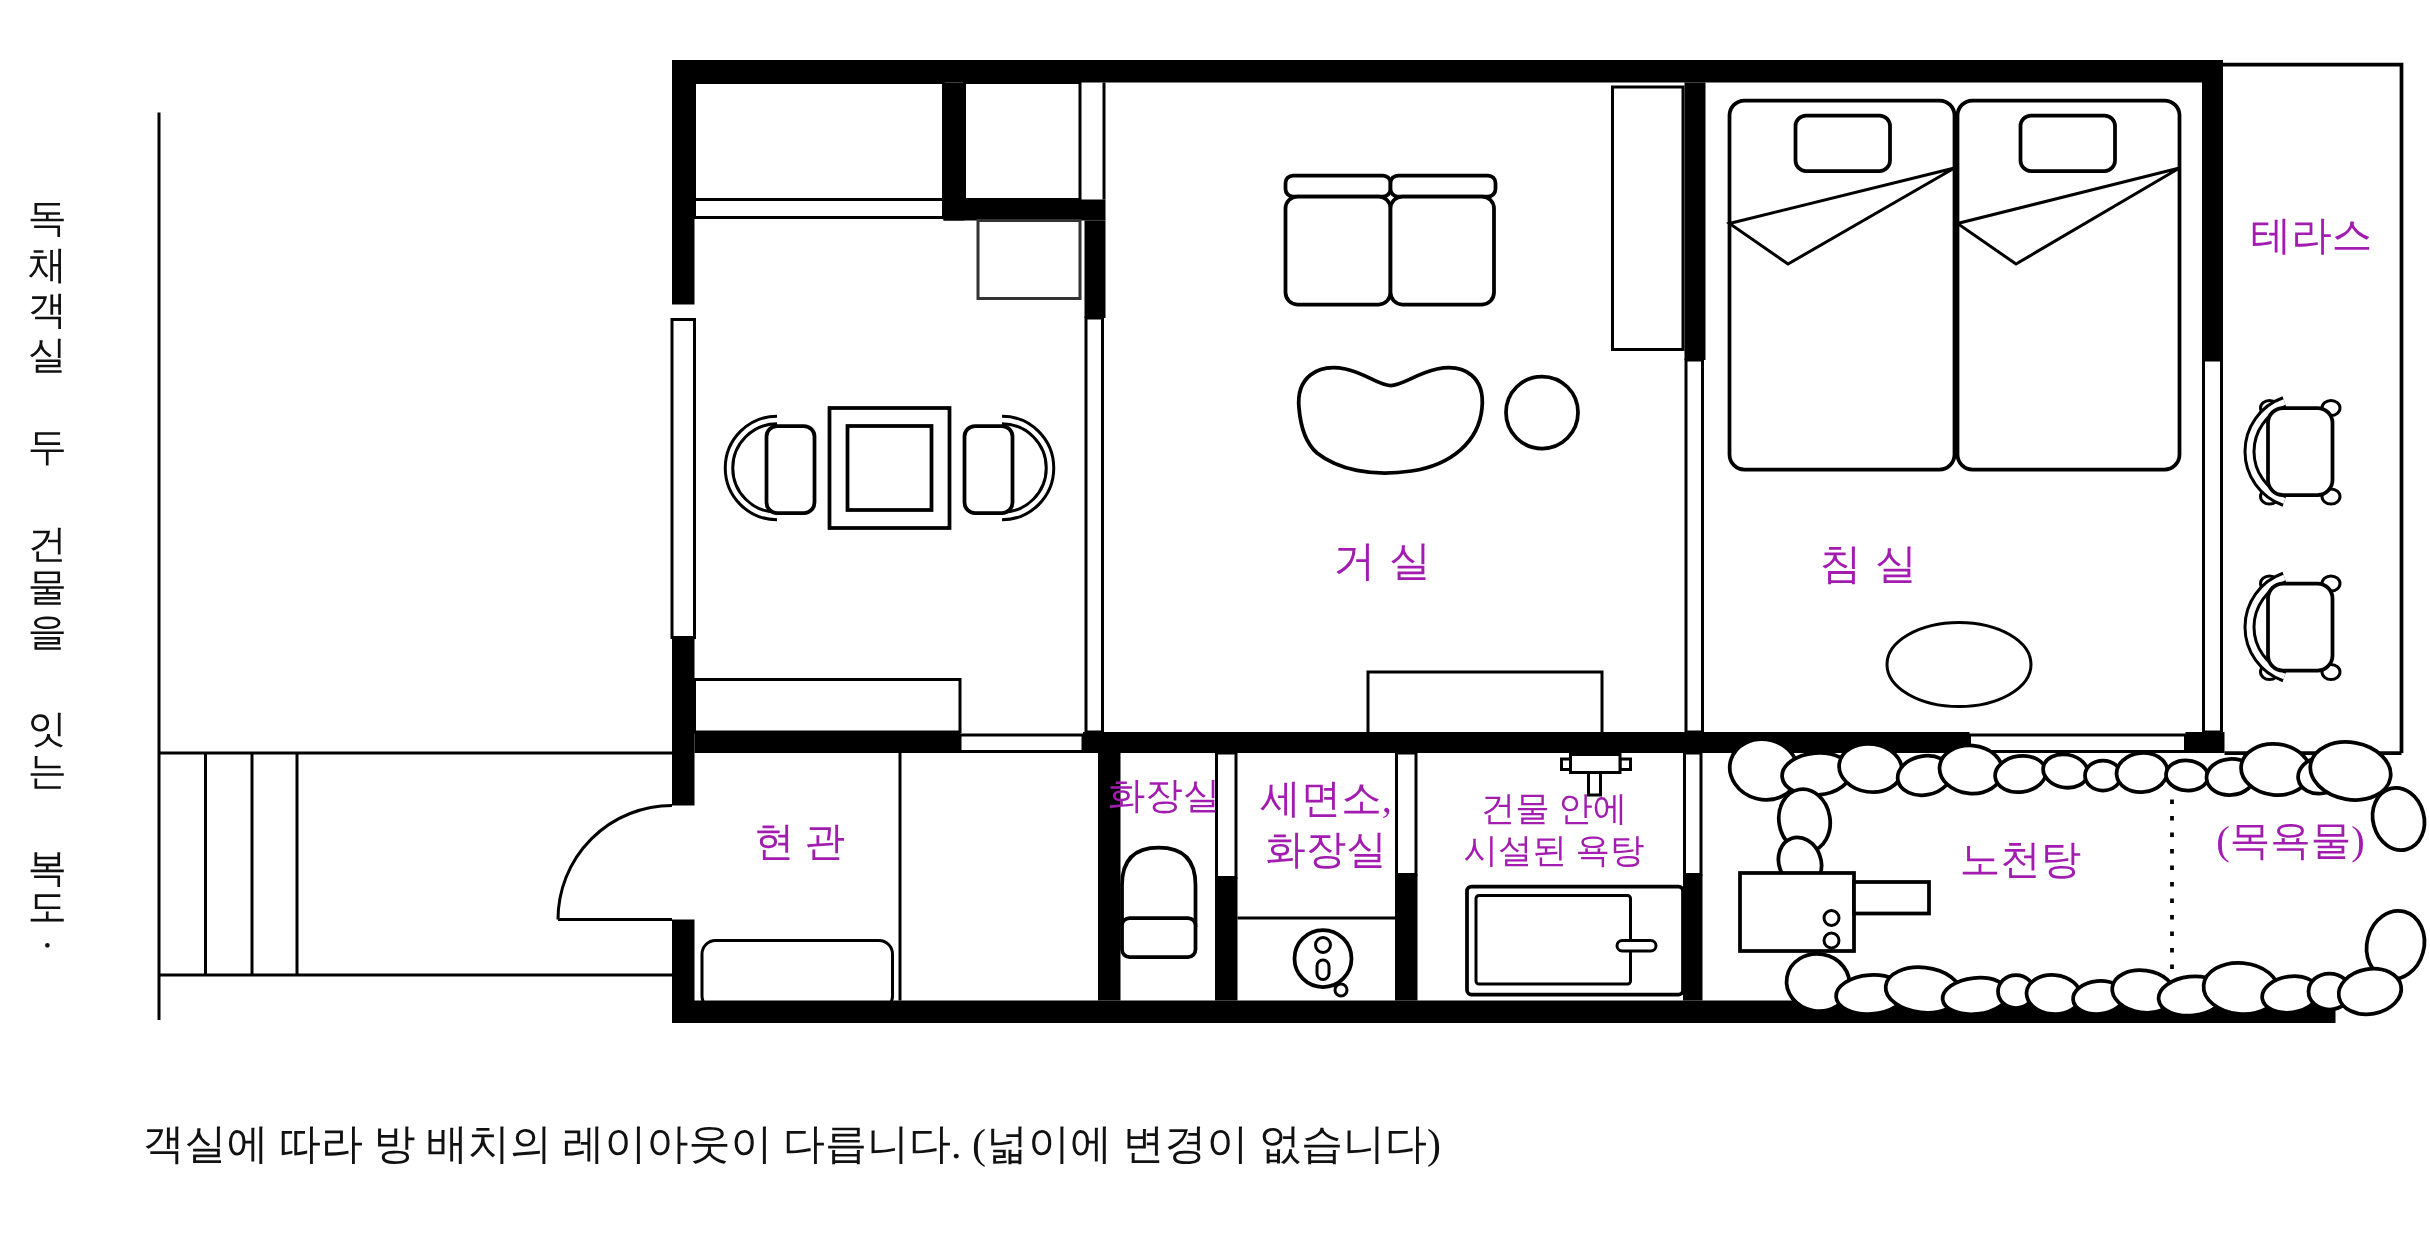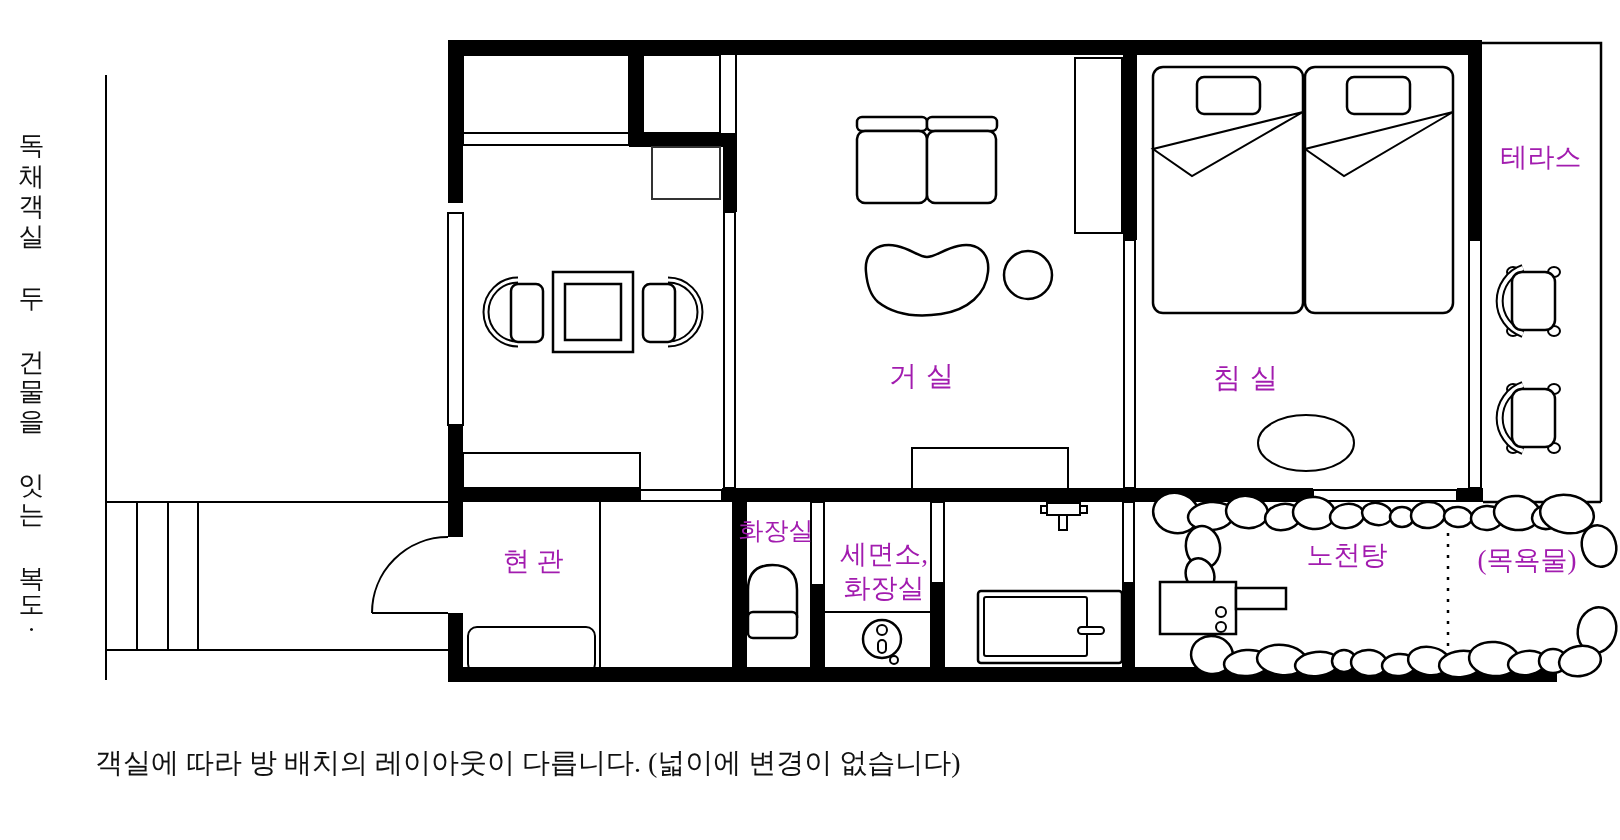--- a/index.html
+++ b/index.html
@@ -224,24 +224,28 @@
 
 <div class="lbl lbl-27" style="left:598px;top:403px;">
 </div>
 
 <div class="lbl lbl-28" style="left:922px;top:375px;">거 실</div>
 <div class="lbl lbl-28" style="left:1246px;top:377px;">침 실</div>
 <div class="lbl lbl-27" style="left:1541px;top:158px;">테라스</div>
 <div class="lbl lbl-27" style="left:533px;top:562px;">현 관</div>
 <div class="lbl lbl-25" style="left:776px;top:531px;">화장실</div>
 
-<div class="lbl lbl-27" style="left:884px;top:572px;">
+<div class="lbl lbl-27" style="left:884px;top:550px;">
   <div>세면소,</div>
   <div>화장실</div>
 </div>
 
-
-<div class="lbl lbl-27" style="left:1347px;top:556px;">노천탕</div>
+<div class="lbl lbl-23" style="left:1036px;top:554px;">
+  <div>건물 안에</div>
+  <div>시설된 욕탕</div>
+</div>
+
+<div class="lbl lbl-27" style="left:1347px;top:574px;">노천탕</div>
 <div class="lbl lbl-27" style="left:1527px;top:561px;">(목욕물)</div>
 
 <div id="caption">객실에 따라 방 배치의 레이아웃이 다릅니다. (넓이에 변경이 없습니다)</div>
 
 </div>
 
 </body></html>

